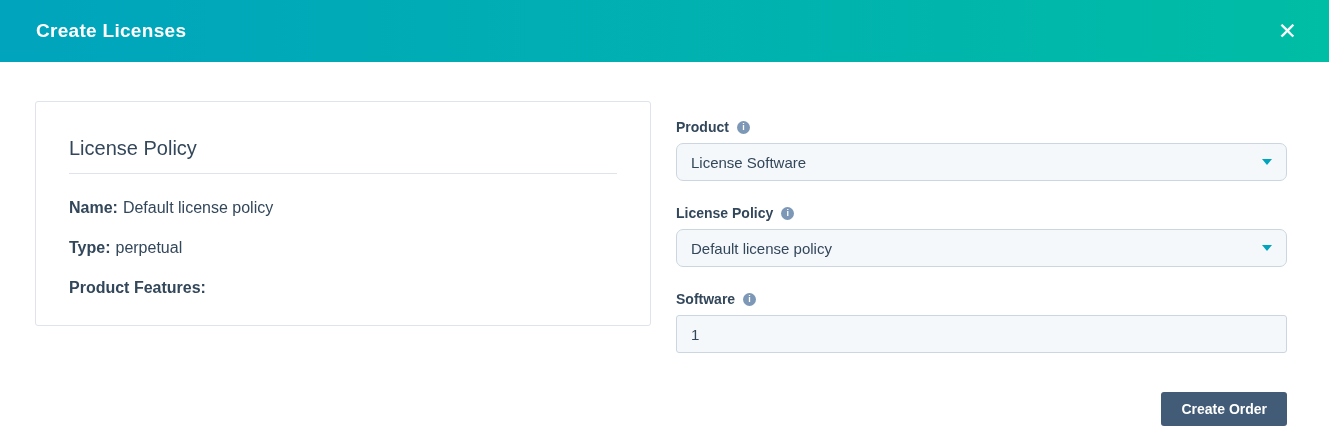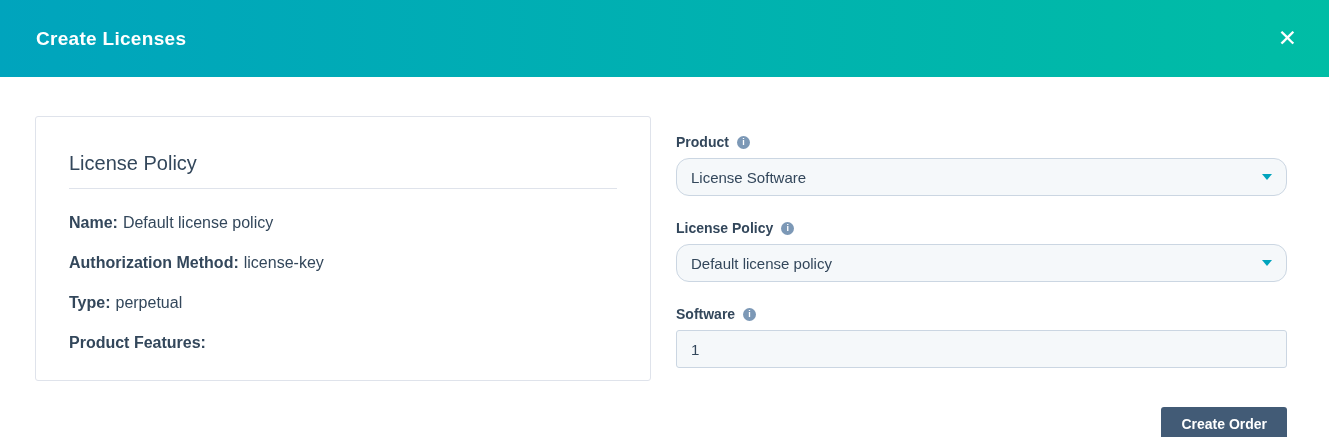--- a/index.html
+++ b/index.html
@@ -16,21 +16,21 @@
   * { box-sizing: border-box; margin: 0; padding: 0; }
   html, body {
     width: 1329px; height: 437px;
     background: #ffffff;
     font-family: "Liberation Sans", sans-serif;
     color: var(--text);
     overflow: hidden;
   }
   
   .modal-header {
-    height: 77px;
+    height: 62px;
     background: linear-gradient(90deg, var(--header-gradient-start), var(--header-gradient-end));
     display: flex;
     align-items: center;
     padding: 0 28px 0 36px;
   }
   .modal-title {
     color: #ffffff;
     font-size: 19px;
     font-weight: bold;
     letter-spacing: 0.3px;
@@ -112,21 +112,21 @@
     display: inline-flex;
     align-items: center;
     justify-content: center;
     font-style: normal;
     line-height: 1;
   }
   .select-box {
     height: 38px;
     background: var(--field-bg);
     border: 1px solid var(--field-border);
-    border-radius: 13px;
+    border-radius: 7px;
     display: flex;
     align-items: center;
     padding: 0 14px;
     cursor: pointer;
   }
   .select-value {
     flex: 1;
     font-size: 15px;
     color: var(--text);
   }
@@ -181,23 +181,20 @@
   <main class="content">
 
     <section class="policy-card">
       <h2 class="card-title">License Policy</h2>
       <hr class="card-divider">
 
       <p class="policy-row">
         <span class="lbl">Name:</span><span>Default license policy</span>
       </p>
       <p class="policy-row">
-        <span class="lbl">Authorization Method:</span><span>license-key</span>
-      </p>
-      <p class="policy-row">
         <span class="lbl">Type:</span><span>perpetual</span>
       </p>
       <p class="policy-row">
         <span class="lbl">Product Features:</span><span></span>
       </p>
     </section>
 
     <section class="order-form">
 
       <div class="form-group">

